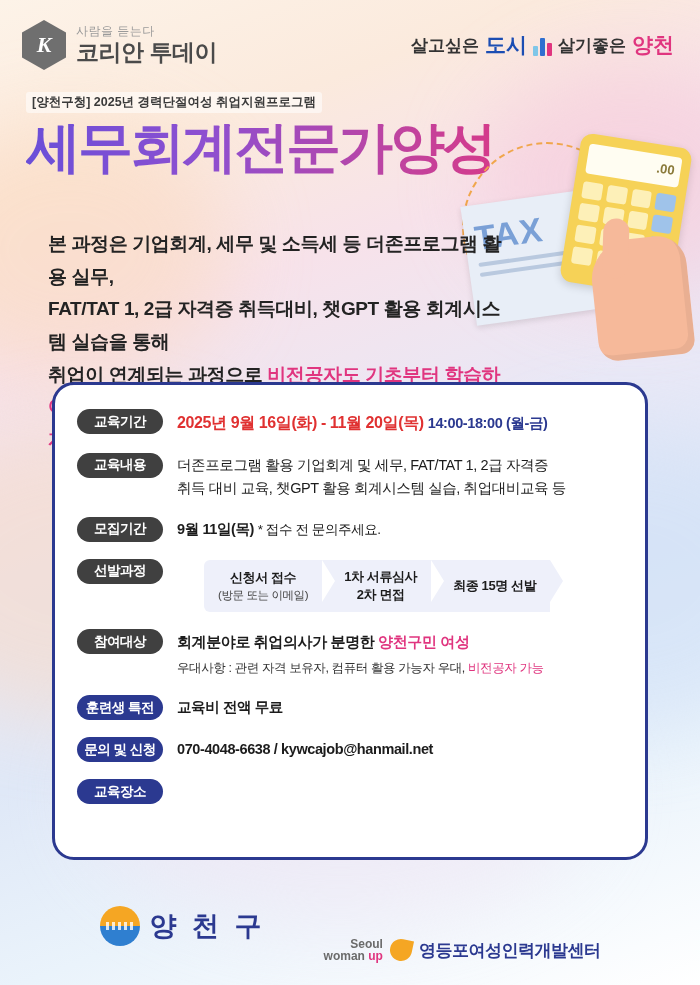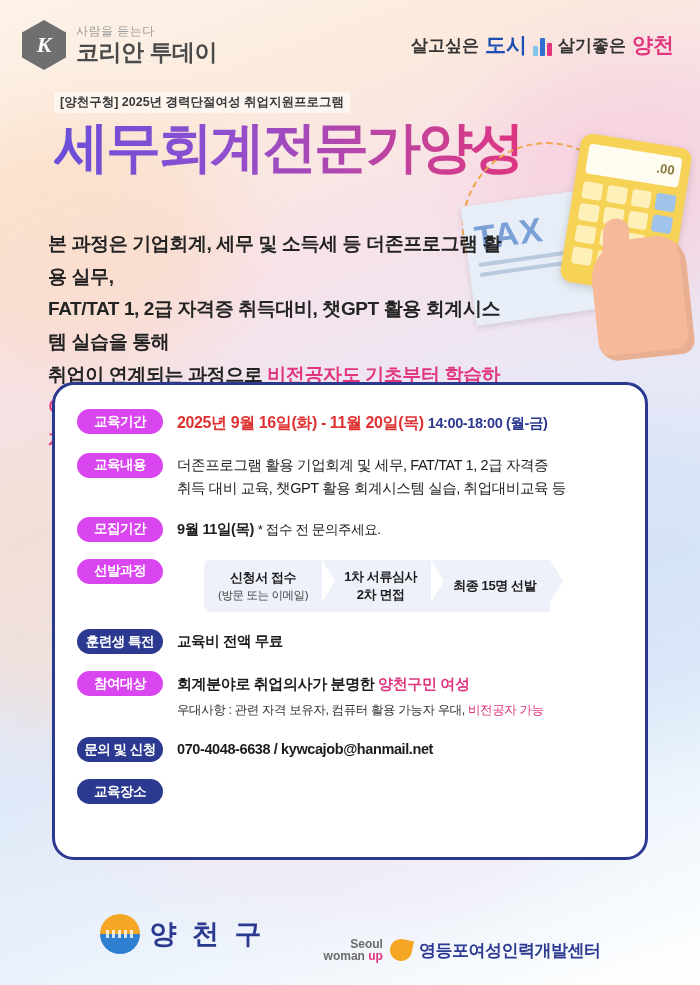--- a/index.html
+++ b/index.html
@@ -53,21 +53,21 @@
   }
   .gov-badge .hi { color: #1b4db3; font-size: 21px; }
   .gov-badge .yc { color: #e0357f; font-size: 21px; }
   .bars { display: inline-flex; align-items: flex-end; gap: 2px; height: 22px; }
   .bars i { display: block; width: 5px; border-radius: 1px; }
   .bars i:nth-child(1){ height: 10px; background:#7fc6e8; }
   .bars i:nth-child(2){ height: 18px; background:#2f6fd0; }
   .bars i:nth-child(3){ height: 13px; background:#e0357f; }
 
   
-  .title-wrap { position: absolute; left: 0; top: 92px; width: 700px; padding: 0 54px; }
+  .title-wrap { position: absolute; left: 0; top: 92px; width: 700px; padding: 0 26px; }
   .eyebrow {
     display: inline-block; font-size: 12.5px; color: #3a3a3a; font-weight: bold;
     background: rgba(255,255,255,.55); padding: 2px 6px; border-radius: 3px;
   }
   .big-title {
     margin-top: 6px;
     font-size: 55px; line-height: 1.05; font-weight: bold;
     letter-spacing: -3px;
     background: linear-gradient(90deg,#6a4fd8 0%, #8e4fd0 28%, #c0439f 58%, #e0357f 80%, #f05a8a 100%);
     -webkit-background-clip: text; background-clip: text; color: transparent;
@@ -129,21 +129,21 @@
     background: #ffffff; border: 3px solid #2b3990; border-radius: 22px;
     padding: 24px 22px 18px 22px;
   }
   .row { display: flex; align-items: flex-start; margin-bottom: 17px; }
   .tag {
     flex: 0 0 86px; height: 25px; border-radius: 13px;
     color: #ffffff; font-size: 13.5px; font-weight: bold;
     display: flex; align-items: center; justify-content: center;
     margin-right: 14px; letter-spacing: -.5px;
   }
-  .tag.purple { background: #d946ef; }
+  .tag.purple { background: #404040; }
   .tag.navy   { background: #2b3990; }
   .row-body { flex: 1; font-size: 14.5px; line-height: 1.6; color: #1c1c1c; letter-spacing: -.4px; padding-top: 1px; }
   .row-body.bold { font-weight: bold; }
   .v-date { font-weight: bold; font-size: 16px; color: #2b3990; }
   .v-date .red { color: #e03131; }
   .v-date .time { color: #2b3990; font-size: 14.5px; }
   .pink-strong { color: #e0357f; font-weight: bold; }
   .sub-note { font-size: 12.5px; color: #333; margin-top: 4px; }
   .sub-note .pink { color: #e0357f; }
 
@@ -165,21 +165,21 @@
     border-top: 21px solid transparent; border-bottom: 21px solid transparent;
     border-left: 13px solid #ffffff; z-index: 3;
   }
   .step:first-child::before { display: none; }
   .step .s1 { font-weight: bold; }
   .step .s2 { font-size: 11.5px; color: #444; }
 
   
   .footer {
     position: absolute; left: 0; bottom: 22px; width: 700px;
-    display: flex; align-items: center; justify-content: center; gap: 58px;
+    display: flex; align-items: flex-start; justify-content: center; gap: 58px;
   }
   .yc-logo { display: flex; align-items: center; gap: 10px; }
   .yc-emblem {
     width: 40px; height: 40px; border-radius: 50%;
     background: linear-gradient(#f5a623 0 50%, #2f7fd0 50% 100%);
     position: relative;
   }
   .yc-emblem::after {
     content: ""; position: absolute; left: 6px; top: 16px; right: 6px; height: 8px;
     background: repeating-linear-gradient(90deg,#ffffff 0 3px, transparent 3px 6px);
@@ -316,34 +316,34 @@
             <span class="s1">2차 면접</span>
           </div>
           <div class="step">
             <span class="s1">최종 15명 선발</span>
           </div>
         </div>
       </div>
     </div>
 
     <div class="row">
-      <div class="tag navy">훈련생 특전</div>
-      <div class="row-body bold">교육비 전액 무료</div>
-    </div>
-
-    <div class="row">
       <div class="tag purple">참여대상</div>
       <div class="row-body">
         <div style="font-weight:bold;font-size:15px">
           <span>회계분야로 취업의사가 분명한 </span><span class="pink-strong">양천구민 여성</span>
         </div>
         <div class="sub-note">
           <span>우대사항 : 관련 자격 보유자, 컴퓨터 활용 가능자 우대, </span><span class="pink">비전공자 가능</span>
         </div>
       </div>
+    </div>
+
+    <div class="row">
+      <div class="tag navy">훈련생 특전</div>
+      <div class="row-body bold">교육비 전액 무료</div>
     </div>
 
     <div class="row">
       <div class="tag navy">문의 및 신청</div>
       <div class="row-body bold">070-4048-6638 / kywcajob@hanmail.net</div>
     </div>
 
     <div class="row" style="margin-bottom:7px">
       <div class="tag navy">교육장소</div>
     </div>

